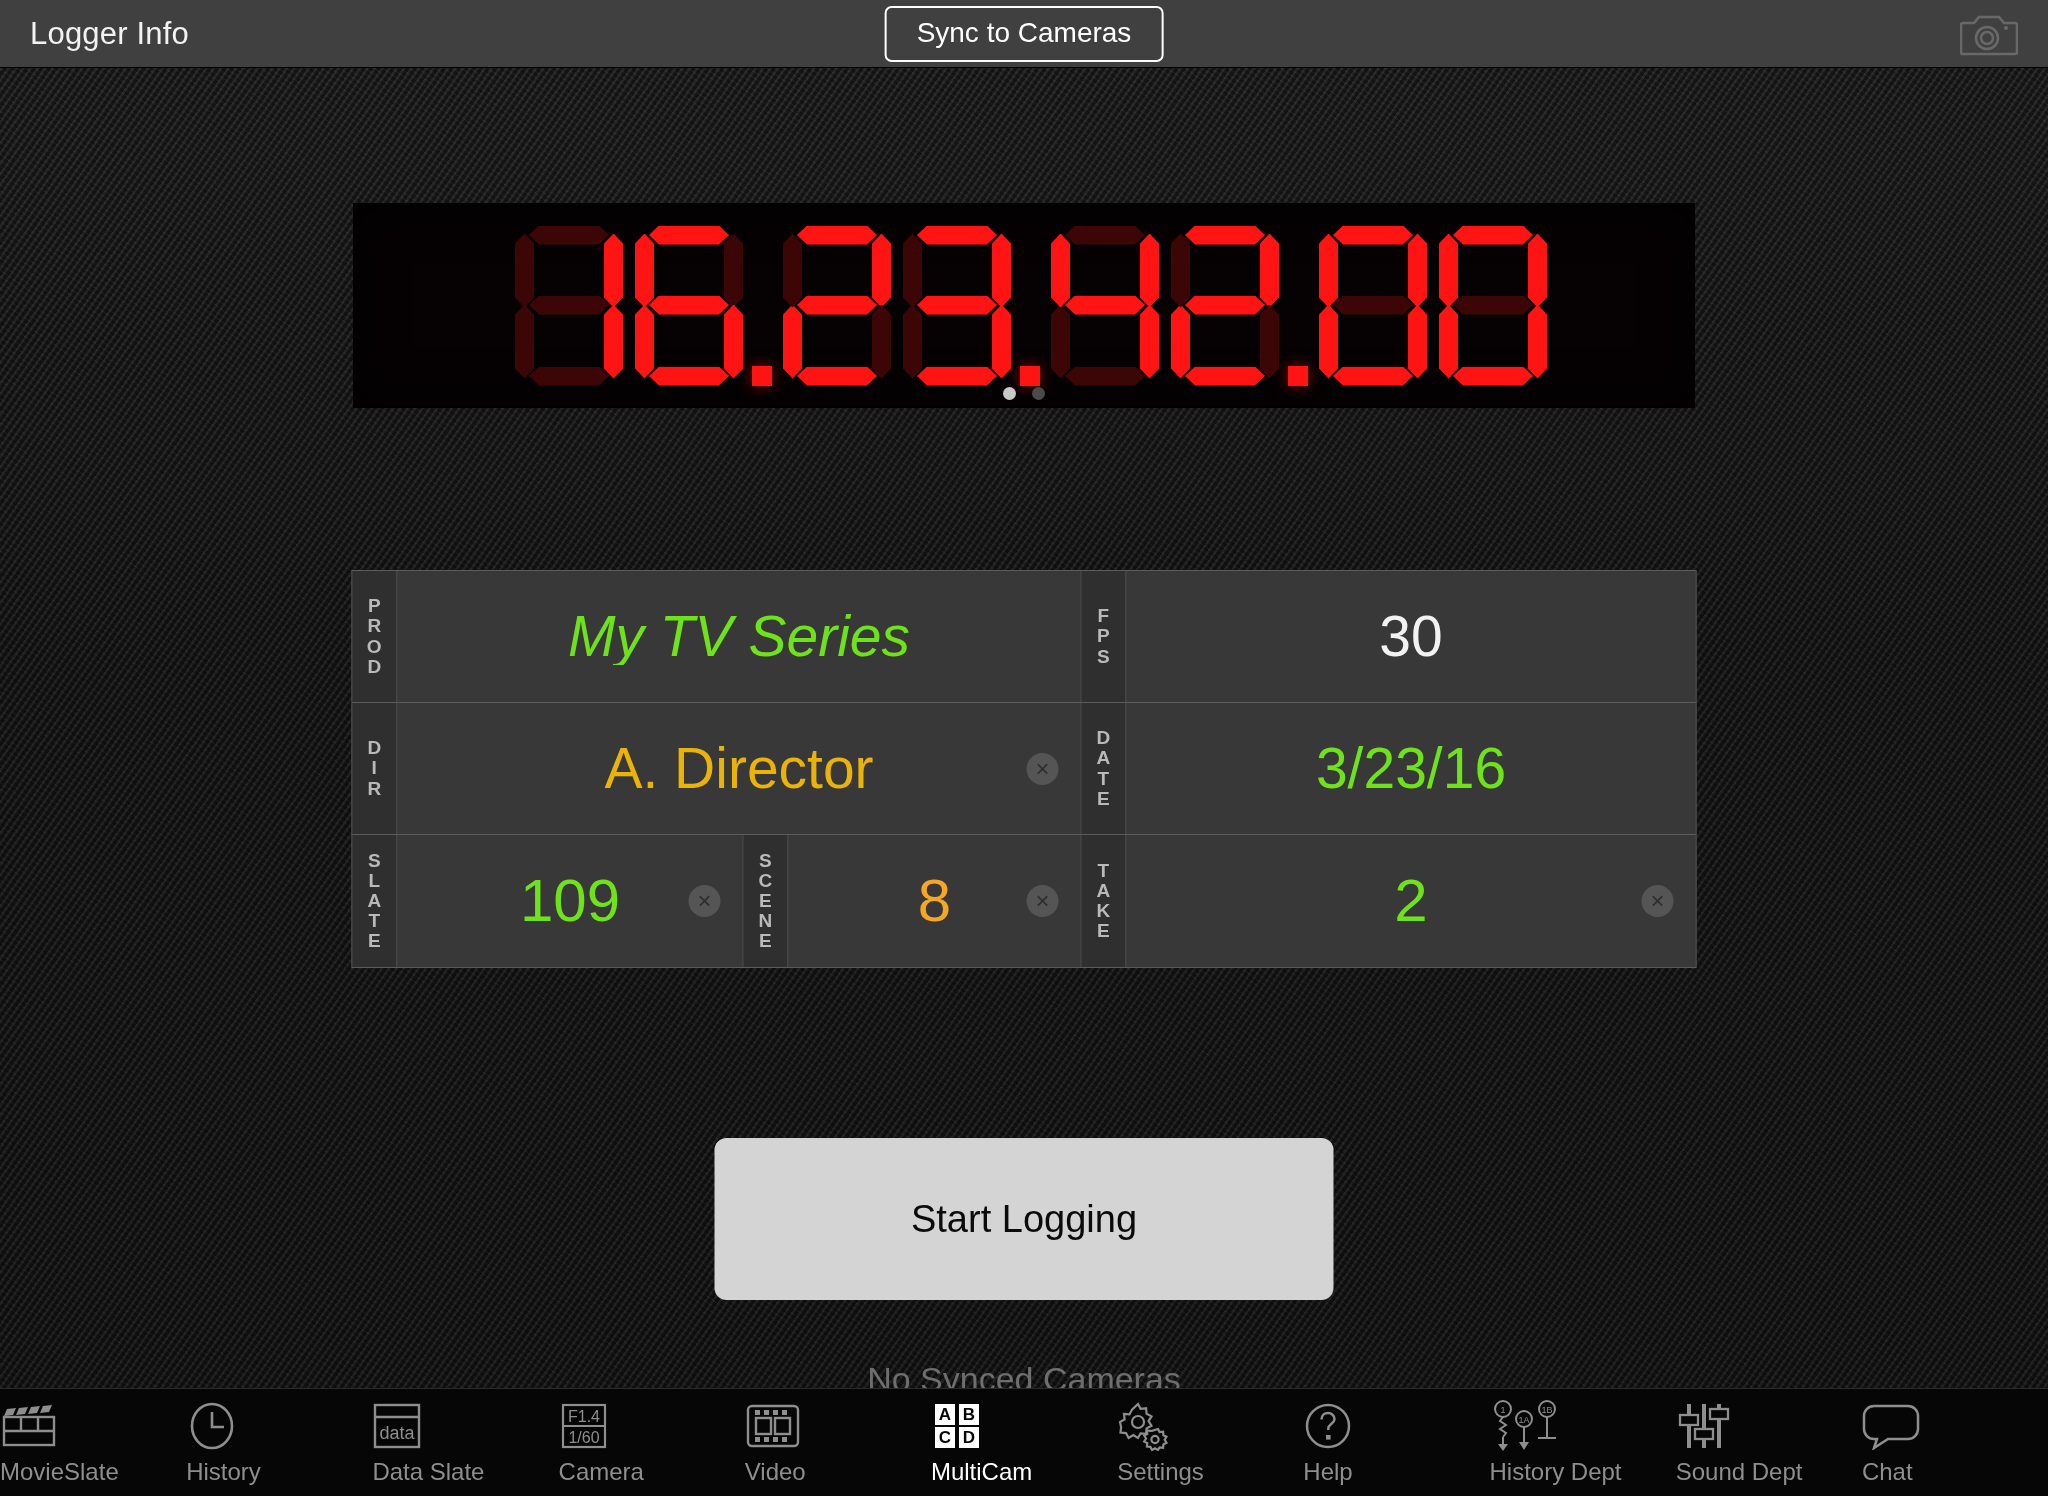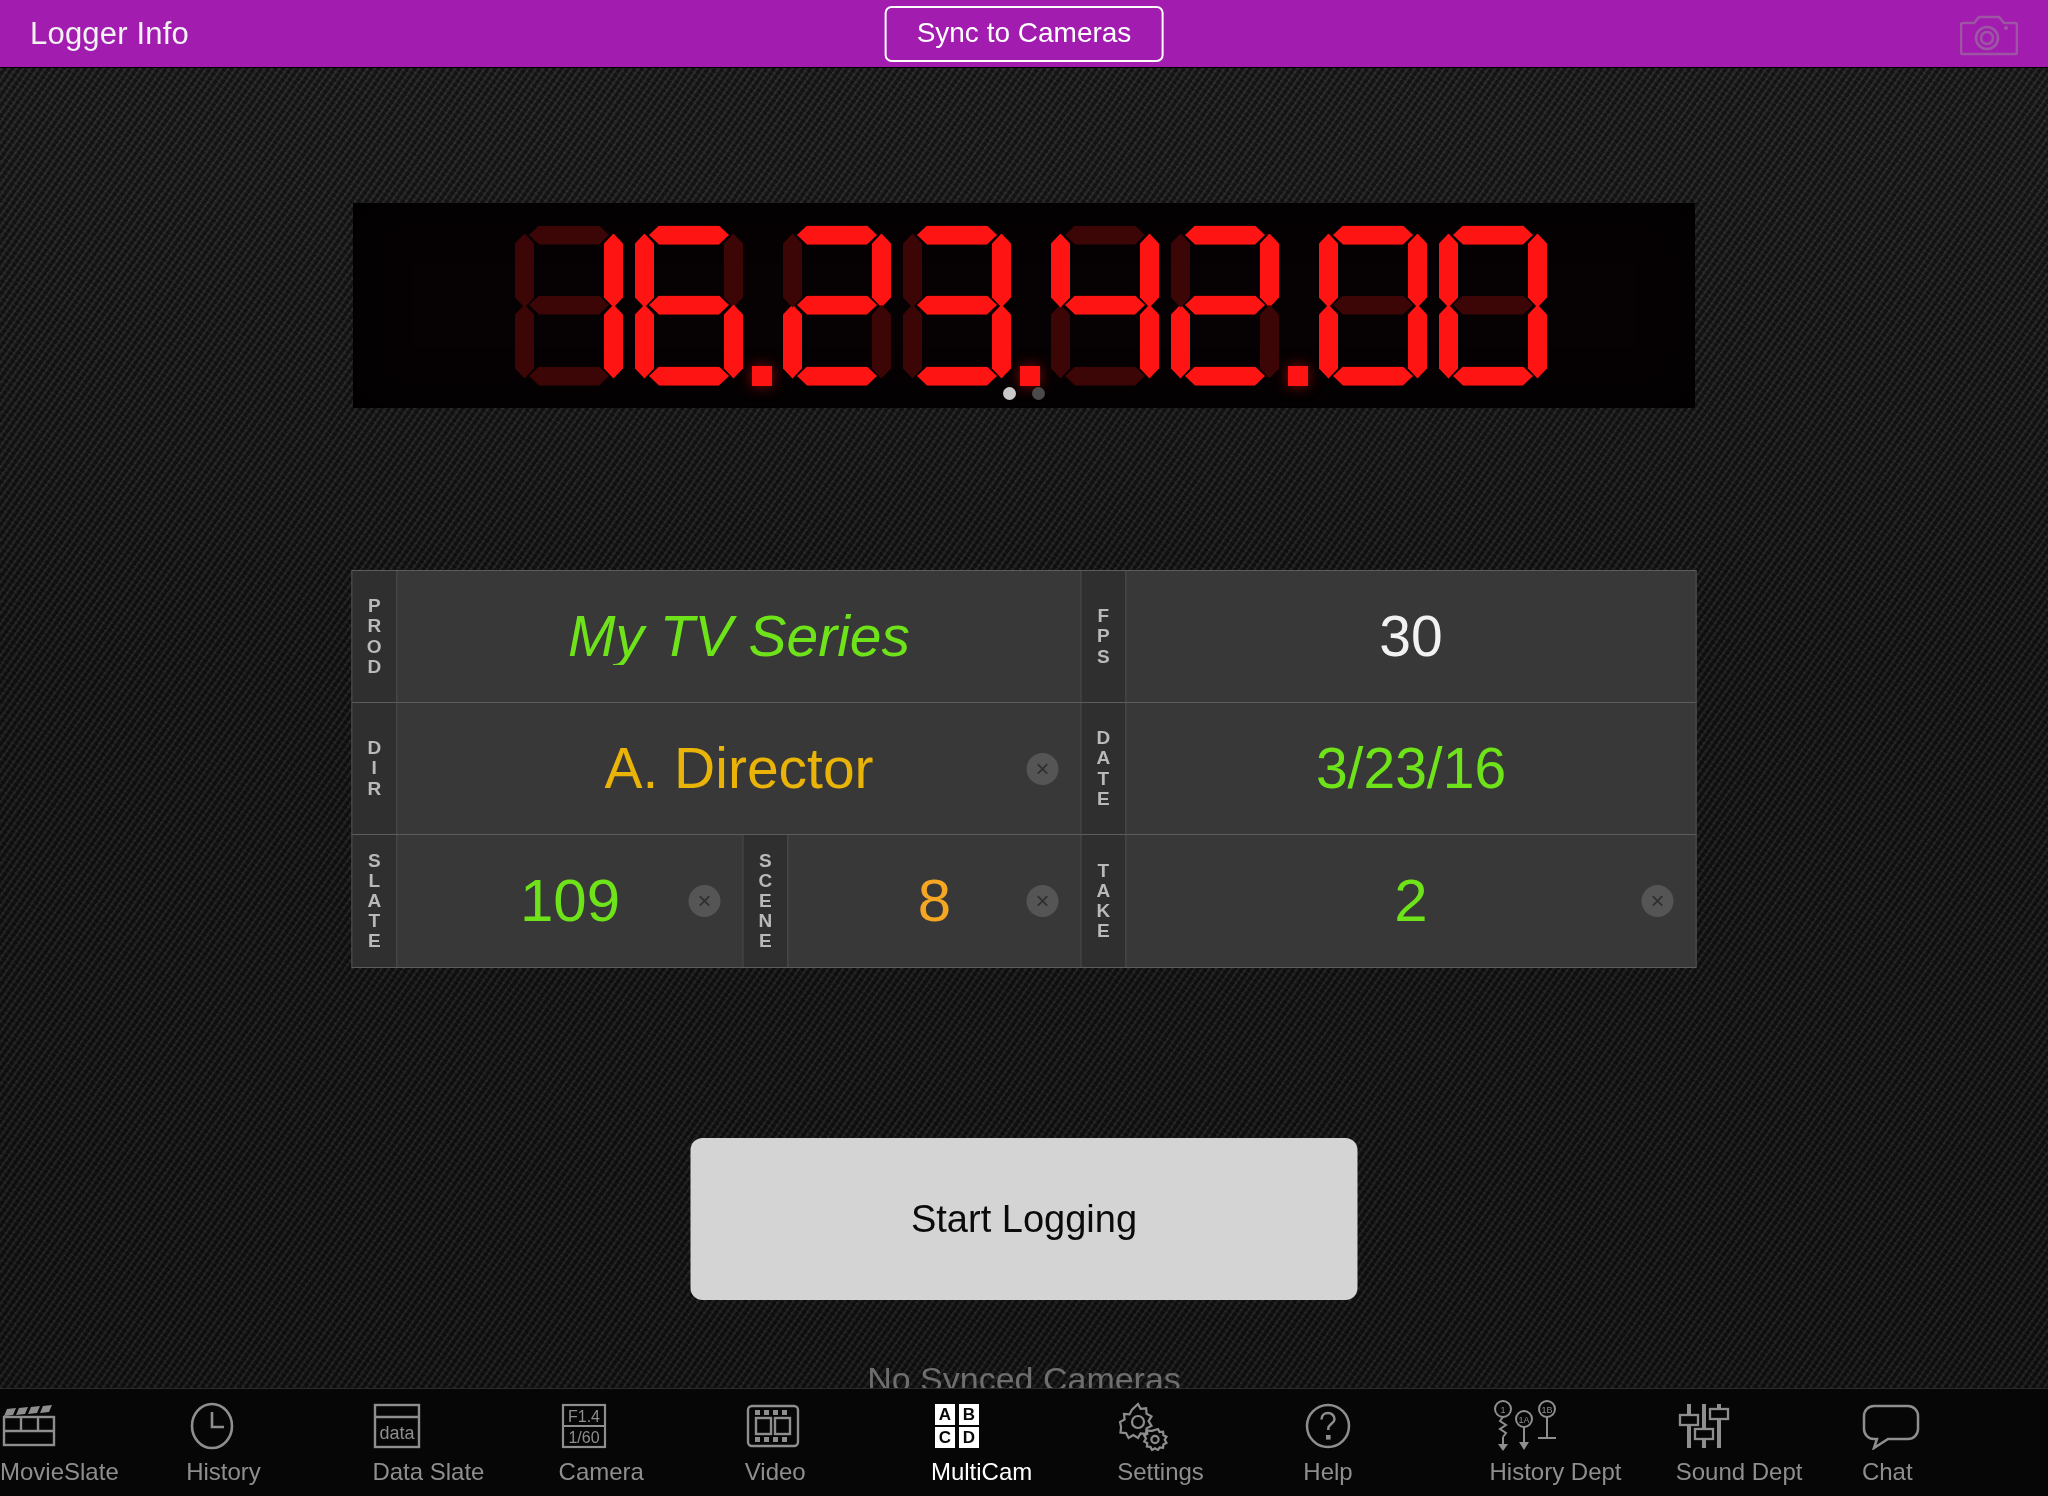--- a/index.html
+++ b/index.html
@@ -37,21 +37,21 @@
         rgba(0,0,0,0.22) 2px,
         rgba(0,0,0,0.22) 5px),
       linear-gradient(180deg, #232323 0%, #1a1a1a 45%, #181818 100%);
   }
 
   
   .topbar {
     position: relative;
     height: 68px;
     flex: 0 0 68px;
-    background: #a21caf;
+    background: #404040;
     border-bottom: 1px solid #000;
     display: flex;
     align-items: center;
   }
   .topbar-title {
     position: absolute;
     left: 30px;
     top: 50%;
     transform: translateY(-50%);
     color: #f2f2f2;
@@ -263,21 +263,21 @@
     cursor: pointer;
   }
   .vsep { width: 1px; background: #5c5c5c; }
 
   
   .start-btn {
     position: absolute;
     left: 50%;
     transform: translateX(-50%);
     top: 1070px;
-    width: 667px;
+    width: 619px;
     height: 162px;
     border-radius: 12px;
     background: #d4d4d4;
     border: none;
     color: #0b0b0b;
     font-size: 38px;
     font-family: "Liberation Sans", sans-serif;
     font-weight: 400;
     cursor: pointer;
   }

